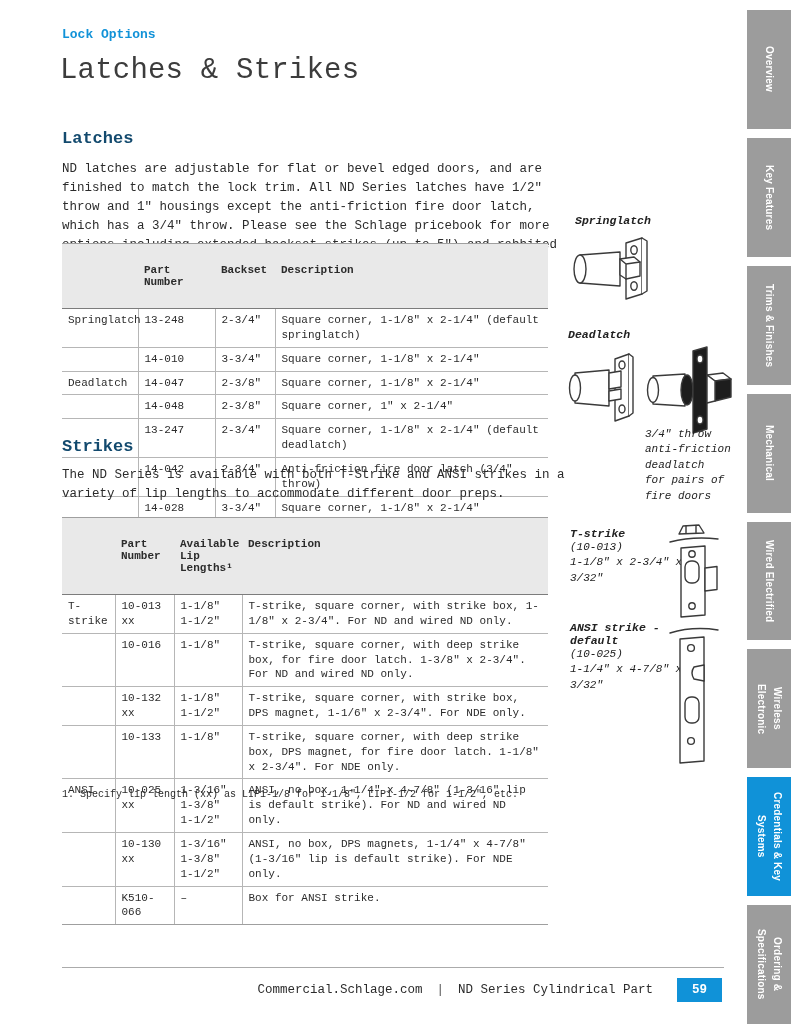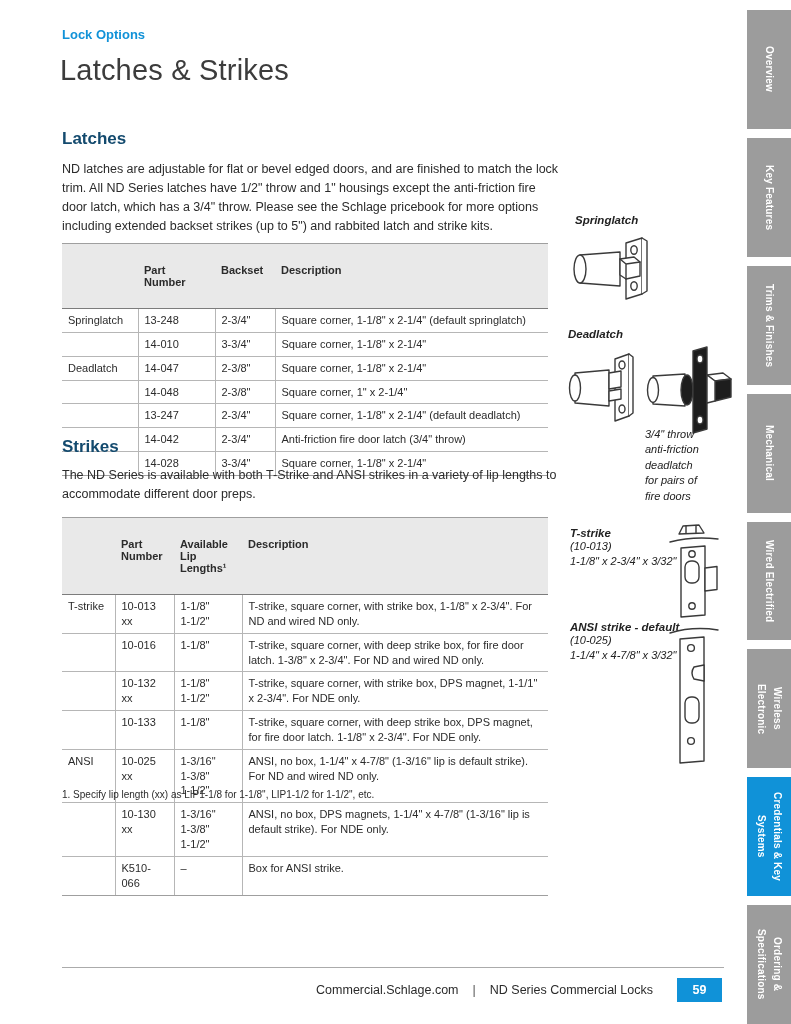--- a/index.html
+++ b/index.html
@@ -1,19 +1,19 @@
 <!DOCTYPE html>
 <html><head>
 <meta charset="utf-8">
 <style>
   html,body{margin:0;padding:0;background:#d7d7d7;}
   #page{position:relative;width:791px;height:1024px;background:#ffffff;margin:0 auto;
         font-family:"Liberation Sans", sans-serif;color:#2b2b2b;overflow:hidden;}
 
-  .abs{position:absolute;}
+  .abs{position:absolute;font-family:Liberation Mono, monospace;}
 
   
   .eyebrow{left:62px;top:27px;font-size:13px;font-weight:bold;color:#1192d8;}
   .page-title{left:60px;top:54px;font-size:29px;font-weight:400;color:#3c3c3c;letter-spacing:.2px;}
 
   
   .section-heading{font-size:17px;font-weight:bold;color:#134a6e;}
   .latches-heading{left:62px;top:129px;}
   .strikes-heading{left:62px;top:437px;}
   .intro{font-size:12.5px;line-height:1.52;color:#2b2b2b;}
@@ -169,21 +169,21 @@
         <td></td>
         <td>10-016</td>
         <td class="preline">1-1/8"</td>
         <td>T-strike, square corner, with deep strike box, for fire door latch. 1-3/8" x 2-3/4". For ND and wired ND only.</td>
       </tr>
       <tr>
         <td></td>
         <td>10-132 xx</td>
         <td class="preline">1-1/8"
 1-1/2"</td>
-        <td>T-strike, square corner, with strike box, DPS magnet, 1-1/1" x 2-3/4". For NDE only.</td>
+        <td>T-strike, square corner, with strike box, DPS magnet, 1-1/6" x 2-3/4". For NDE only.</td>
       </tr>
       <tr>
         <td></td>
         <td>10-133</td>
         <td class="preline">1-1/8"</td>
         <td>T-strike, square corner, with deep strike box, DPS magnet, for fire door latch. 1-1/8" x 2-3/4". For NDE only.</td>
       </tr>
       <tr>
         <td>ANSI</td>
         <td>10-025 xx</td>
@@ -308,17 +308,17 @@
     <div class="tab active">Credentials &amp; Key
 Systems</div>
     <div class="tab">Ordering &amp;
 Specifications</div>
   </div>
 
   <div class="abs footer-rule"></div>
   <div class="abs footer">
     <span>Commercial.Schlage.com</span>
     <span class="sep">|</span>
-    <span>ND Series Commercial Locks</span>
+    <span>ND Series Cylindrical Part</span>
     <span class="page-badge">59</span>
   </div>
 
 </div>
 
 </body></html>

